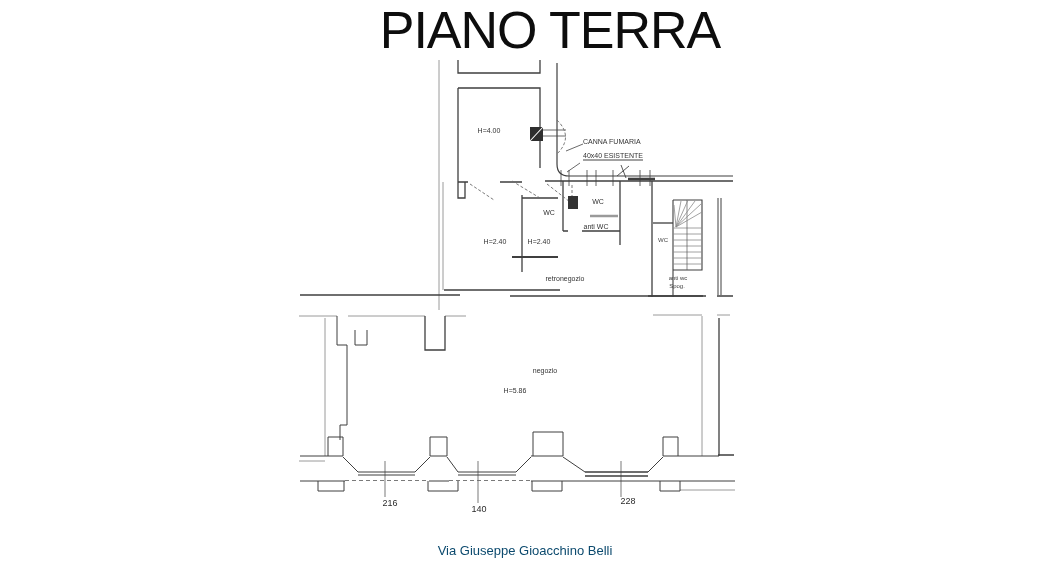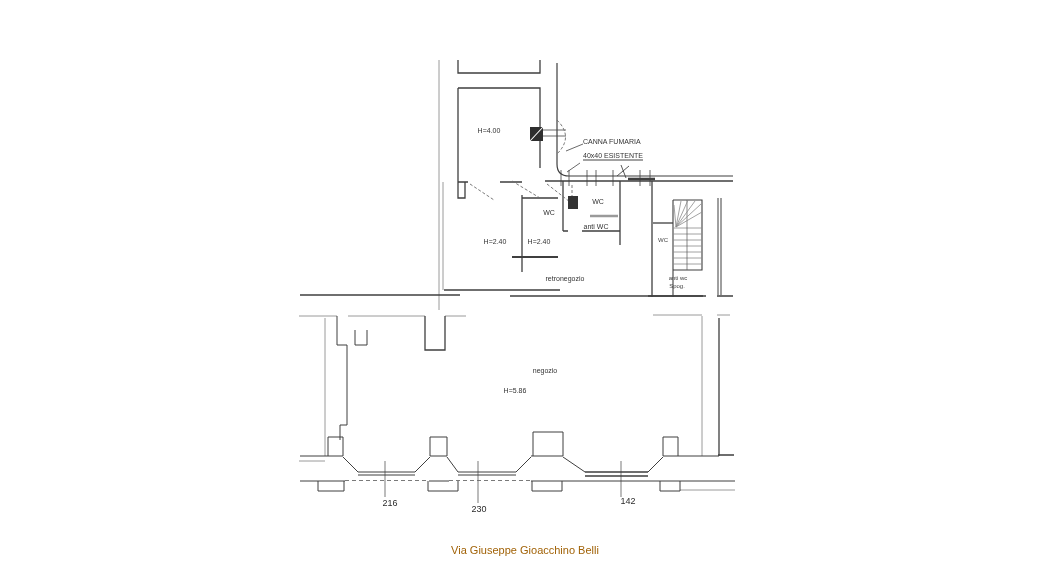--- a/index.html
+++ b/index.html
@@ -7,28 +7,29 @@
         font-family:"Liberation Sans", sans-serif;}
   #plan-svg{position:absolute;left:0;top:0;}
   .title{position:absolute;left:550px;top:0px;transform:translateX(-50%);
          font-size:52px;letter-spacing:-1px;color:#0d0d0d;white-space:nowrap;
          font-family:"Liberation Sans", sans-serif;}
   .lbl{position:absolute;transform:translate(-50%,-50%);font-size:7px;color:#333;
        white-space:nowrap;line-height:1;font-family:"Liberation Sans", sans-serif;}
   .lbl-left{transform:translate(0,-50%);}
   .tiny{font-size:6px;color:#444;}
   .num{font-size:9px;color:#2b2b2b;}
-  .street{font-size:11px;color:#a16207;}
+  .street{font-size:13px;color:#0c4a6e;}
   .u{border-bottom:1px solid #444;padding-bottom:1px;}
 </style>
 </head>
 <body>
 
 <div id="page">
 
+  <div class="title">PIANO TERRA</div>
 
   <svg id="plan-svg" width="1042" height="566" viewBox="0 0 1042 566">
 
     <g stroke="#9a9a9a" stroke-width="1" fill="none">
       <path d="M439 60 V310"></path>
       <path d="M299 316 H337 M348 316 H425 M445 316 H466"></path>
       <path d="M325 318 V456 M299 461 H325"></path>
       <path d="M653 315 H702 M717 315 H730"></path>
       <path d="M702 316 V456"></path>
       <path d="M680 490 H735"></path>
@@ -100,18 +101,18 @@
   <div class="lbl" style="left:495px;top:241px">H=2.40</div>
   <div class="lbl" style="left:539px;top:241px">H=2.40</div>
   <div class="lbl" style="left:565px;top:278px">retronegozio</div>
   <div class="lbl tiny" style="left:663px;top:240px">WC</div>
   <div class="lbl tiny" style="left:678px;top:278px">anti wc</div>
   <div class="lbl tiny" style="left:677px;top:286px">Spog.</div>
   <div class="lbl" style="left:545px;top:370px">negozio</div>
   <div class="lbl" style="left:515px;top:390px">H=5.86</div>
 
   <div class="lbl num" style="left:390px;top:503px">216</div>
-  <div class="lbl num" style="left:479px;top:509px">230</div>
-  <div class="lbl num" style="left:628px;top:501px">142</div>
+  <div class="lbl num" style="left:479px;top:509px">140</div>
+  <div class="lbl num" style="left:628px;top:501px">228</div>
 
   <div class="lbl street" style="left:525px;top:550px">Via Giuseppe Gioacchino Belli</div>
 
 </div>
 
 </body></html>

